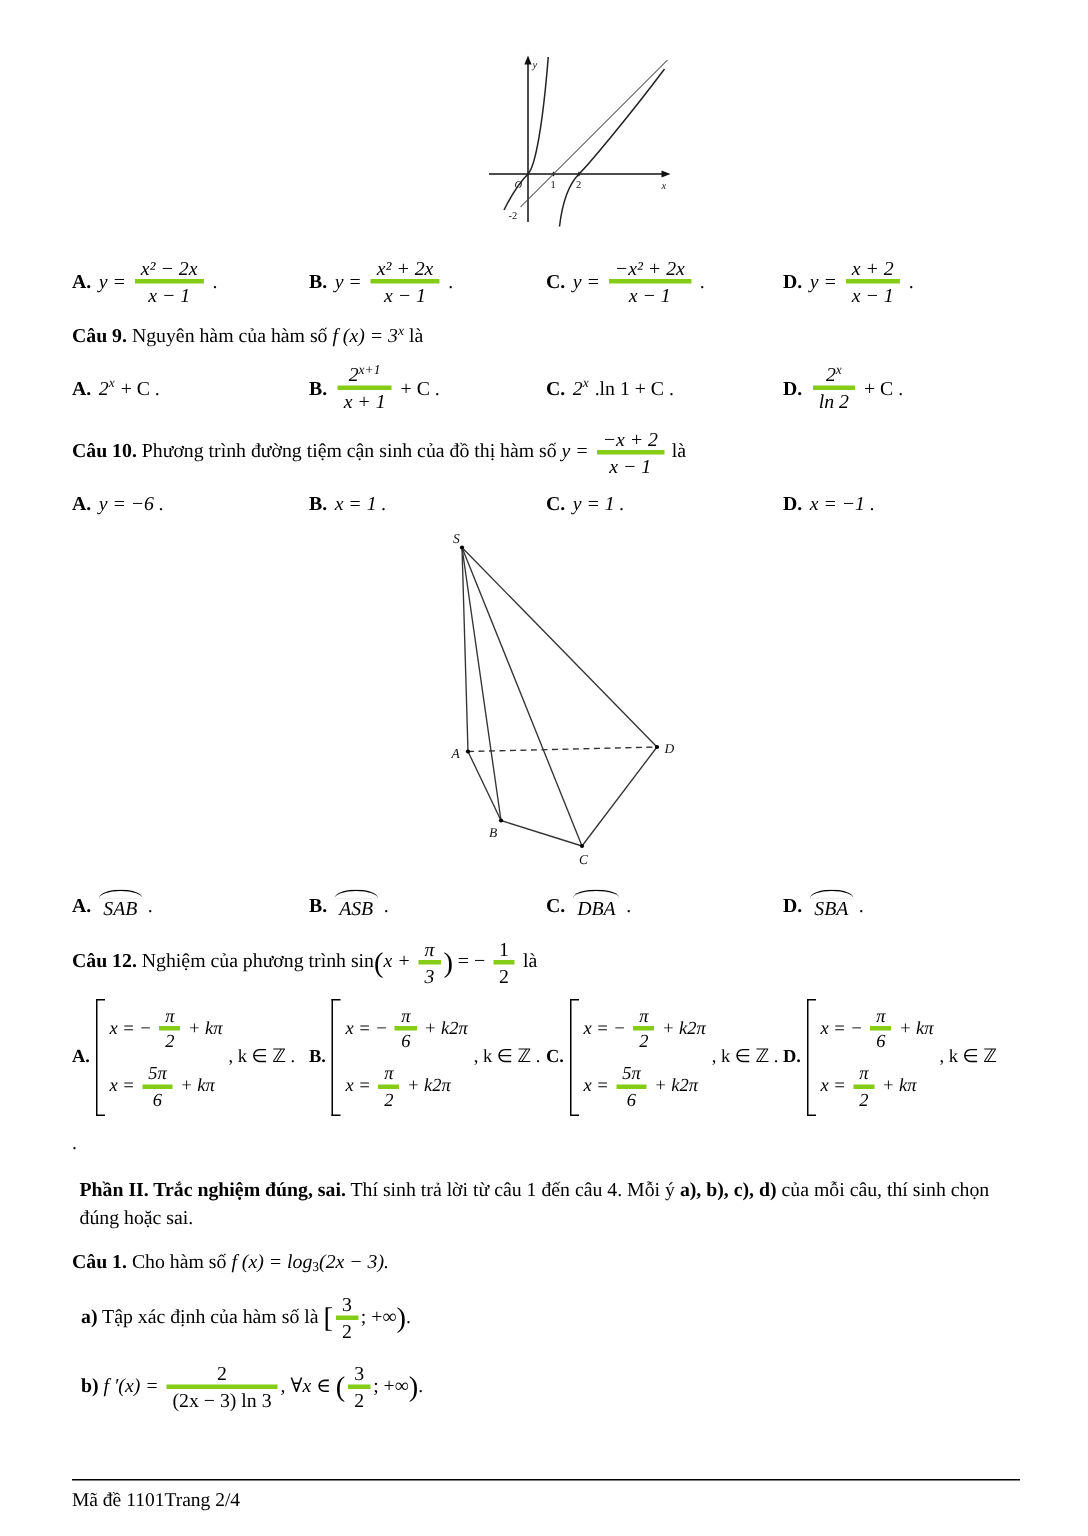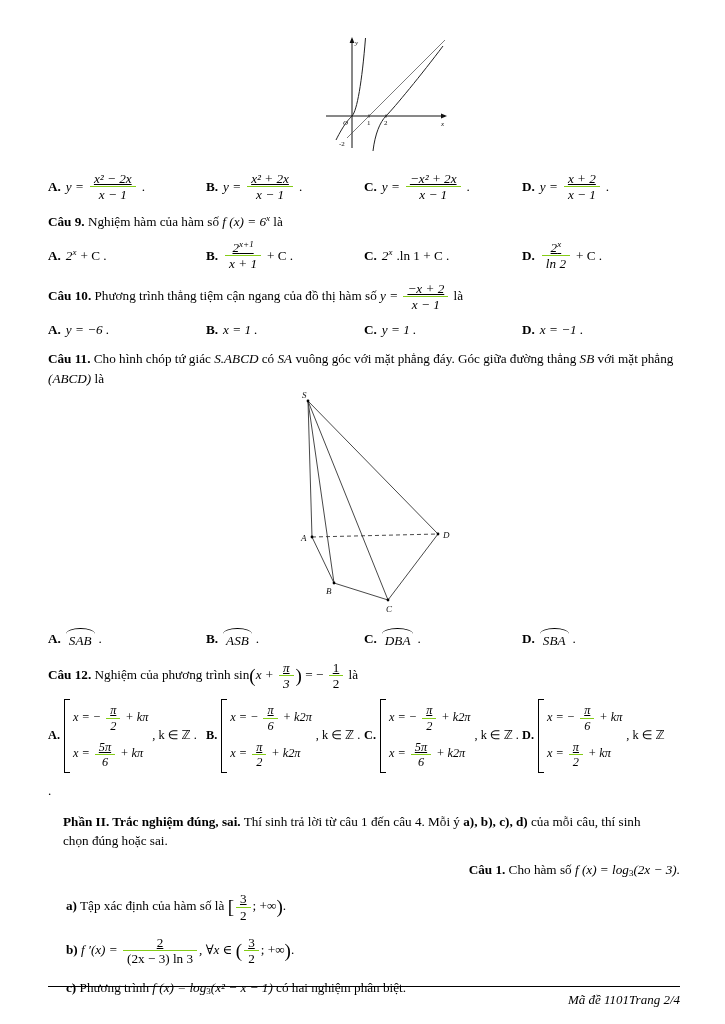--- a/index.html
+++ b/index.html
@@ -12,41 +12,41 @@
   p{margin:0;}
   b{font-weight:bold;}
   i{font-style:italic;}
   sup{font-size:9px;vertical-align:5px;line-height:0;}
   sub{font-size:9px;vertical-align:-2px;line-height:0;}
   .q{margin:9px 0 3px;}
   .opts{display:flex;align-items:center;margin:8px 0 10px;}
   .opt{width:25%;display:flex;align-items:center;gap:4px;box-sizing:border-box;padding-right:6px;}
   .olab{margin-right:1px;}
   .frac{display:inline-block;vertical-align:middle;text-align:center;line-height:1.15;margin:0 2px;}
-  .frac .num{display:block;border-bottom:1px solid #84cc16;padding:0 4px;text-decoration:underline;}
+  .frac .num{display:block;border-bottom:3px solid #84cc16;padding:0 4px;}
   .frac .den{display:block;padding:0 4px;}
   .bigp{font-size:19px;line-height:1;vertical-align:-3px;}
   .cases{display:inline-flex;flex-direction:column;row-gap:7px;position:relative;padding:4px 1px 4px 9px;vertical-align:middle;}
   .cases::before{content:"";position:absolute;left:0;top:0;bottom:0;width:5px;
     border-left:1.6px solid #000;border-top:1.6px solid #000;border-bottom:1.6px solid #000;}
   .caserow{display:inline-flex;align-items:center;gap:3px;white-space:nowrap;}
   .suffix{white-space:nowrap;font-family:Liberation Serif, serif;}
   .opts.small{font-size:12.3px;}
   .opts.small .opt{gap:3px;padding-right:2px;}
   .overarc{position:relative;display:inline-block;padding:3px 3px 0;}
   .overarc::before{content:"";position:absolute;top:0;left:0;right:0;height:5px;
     border-top:1.1px solid #000;border-top-left-radius:50% 100%;border-top-right-radius:50% 100%;}
   .graph-wrap{margin:0 0 14px 274px;}
   .pyr-wrap{margin:2px 0 4px 252px;}
-  .sub-item{margin:12px 12px;padding-left:6px;}
-  .part2{margin:12px 15px 4px;}
+  .sub-item{margin:12px 0;padding-left:6px;}
+  .part2{margin:12px 5px 4px;}
   .dotline{margin:-2px 0 6px;}
-  .c1head{margin:10px 0 2px;text-align:right;}
+  .c1head{margin:10px 0 2px;}
   .footer{position:absolute;left:48px;right:45px;bottom:14px;border-top:1px solid #000;
-    padding-top:4px;display:flex;justify-content:flex-end;font-size:13px;font-style:italic;}
+    padding-top:4px;display:flex;justify-content:flex-start;font-size:13px;}
   svg .ax{stroke:#111;stroke-width:1;}
   svg .tick{stroke:#111;stroke-width:0.9;}
   svg .curve{stroke:#222;stroke-width:1;fill:none;}
   svg .asym{stroke:#444;stroke-width:0.7;}
   svg .edge{stroke:#333;stroke-width:0.9;}
   svg .edge-dash{stroke:#333;stroke-width:0.9;stroke-dasharray:4 3;}
   svg .lbl{font-family:"Liberation Serif",serif;font-size:7px;fill:#111;}
   svg .it{font-style:italic;}
   svg .vlbl{font-family:"Liberation Serif",serif;font-size:9px;font-style:italic;fill:#111;}
 </style>
@@ -109,22 +109,22 @@
       <span class="frac">
           <i class="num">x + 2</i>
           <i class="den">x − 1</i>
         </span>
       <span>.</span>
     </div>
   </div>
 
   <p class="q">
     <b>Câu 9.</b>
-    <span>Nghiệm hàm của hàm số</span>
-    <i>f (x) = 6</i><sup><i>x</i></sup>
+    <span>Nguyên hàm của hàm số</span>
+    <i>f (x) = 3</i><sup><i>x</i></sup>
     <span>là</span>
   </p>
   <div class="opts">
     <div class="opt">
       <b class="olab">A.</b>
       <span><i>2</i><sup><i>x</i></sup></span>
       <span>+ C .</span>
     </div>
     <div class="opt">
       <b class="olab">B.</b>
@@ -144,21 +144,21 @@
       <span class="frac">
           <span class="num"><i>2</i><sup><i>x</i></sup></span>
           <i class="den">ln 2</i>
         </span>
       <span>+ C .</span>
     </div>
   </div>
 
   <p class="q">
     <b>Câu 10.</b>
-    <span>Phương trình thẳng tiệm cận ngang của đồ thị hàm số</span>
+    <span>Phương trình đường tiệm cận sinh của đồ thị hàm số</span>
     <i>y =</i>
     <span class="frac"><i class="num">−x + 2</i><i class="den">x − 1</i></span>
     <span>là</span>
   </p>
   <div class="opts">
     <div class="opt">
       <b class="olab">A.</b>
       <i>y = −6 .</i>
     </div>
     <div class="opt">
@@ -168,32 +168,20 @@
     <div class="opt">
       <b class="olab">C.</b>
       <i>y = 1 .</i>
     </div>
     <div class="opt">
       <b class="olab">D.</b>
       <i>x = −1 .</i>
     </div>
   </div>
 
-  <p class="q">
-    <b>Câu 11.</b>
-    <span>Cho hình chóp tứ giác</span>
-    <i>S.ABCD</i>
-    <span>có</span>
-    <i>SA</i>
-    <span>vuông góc với mặt phẳng đáy. Góc giữa đường thẳng</span>
-    <i>SB</i>
-    <span>với mặt phẳng</span>
-    <i>(ABCD)</i>
-    <span>là</span>
-  </p>
 
   <div class="pyr-wrap">
     <svg width="150" height="224" viewBox="0 0 150 224">
       <line class="edge-dash" x1="12" y1="146" x2="138" y2="143"></line>
       <line class="edge" x1="8" y1="10" x2="12" y2="146"></line>
       <line class="edge" x1="8" y1="10" x2="34" y2="192"></line>
       <line class="edge" x1="8" y1="10" x2="88" y2="209"></line>
       <line class="edge" x1="8" y1="10" x2="138" y2="143"></line>
       <line class="edge" x1="12" y1="146" x2="34" y2="192"></line>
       <line class="edge" x1="34" y1="192" x2="88" y2="209"></line>
@@ -355,25 +343,19 @@
     <span class="bigp">[</span><span class="frac"><span class="num">3</span><span class="den">2</span></span><span>; +∞</span><span class="bigp">)</span><span>.</span>
   </p>
 
   <p class="sub-item">
     <b>b)</b>
     <i>f ′(x) =</i>
     <span class="frac"><span class="num">2</span><span class="den">(2x − 3) ln 3</span></span><i>, ∀x ∈</i>
     <span class="bigp">(</span><span class="frac"><span class="num">3</span><span class="den">2</span></span><span>; +∞</span><span class="bigp">)</span><span>.</span>
   </p>
 
-  <p class="sub-item">
-    <b>c)</b>
-    <span>Phương trình</span>
-    <i>f (x) = log</i><sub>3</sub><i>(x² − x − 1)</i>
-    <span>có hai nghiệm phân biệt.</span>
-  </p>
 
   <div class="footer">
     <span>Mã đề 1101</span>
     <span>Trang 2/4</span>
   </div>
 
 </div>
 
 </body></html>

